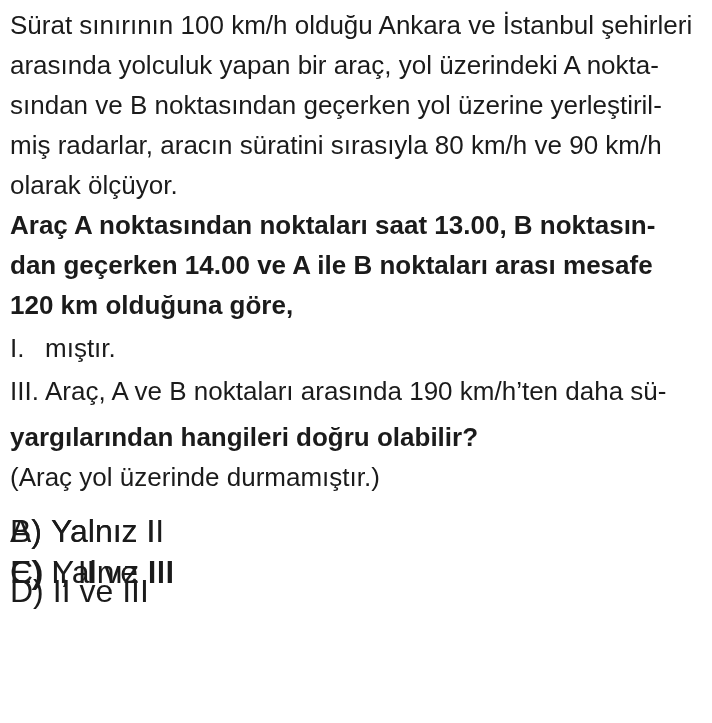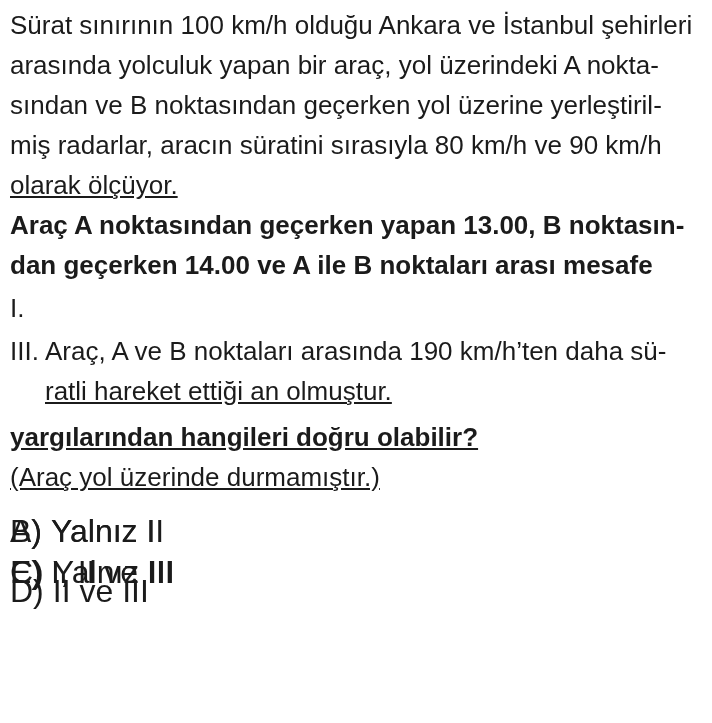--- a/index.html
+++ b/index.html
@@ -15,21 +15,21 @@
     width: 596px; height: 723px;
     padding: 5px 10px 0 10px;
   }
   .line {
     font-size: 26px;
     line-height: 40px;
     white-space: nowrap;
     text-align: justify;
     text-align-last: justify;
   }
-  .line.noj { text-align-last: left; text-decoration: underline; }
+  .line.noj { text-align-last: left; }
   .bold { font-weight: bold; }
   .stmt { display: flex; margin-top: 3px; }
   .stmt .num {
     flex: none; width: 35px;
     font-size: 26px; line-height: 40px;
   }
   .stmt .body { flex: 1; min-width: 0; }
   .prompt-block { margin-top: 6px; }
   .options {
     position: relative;
@@ -53,36 +53,37 @@
 
   <div>
     <div class="line">Sürat sınırının 100 km/h olduğu Ankara ve İstanbul şehirleri</div>
     <div class="line">arasında yolculuk yapan bir araç, yol üzerindeki A nokta-</div>
     <div class="line">sından ve B noktasından geçerken yol üzerine yerleştiril-</div>
     <div class="line">miş radarlar, aracın süratini sırasıyla 80 km/h ve 90 km/h</div>
     <div class="line noj">olarak ölçüyor.</div>
   </div>
 
   <div class="bold">
-    <div class="line">Araç A noktasından geçerken yapan 13.00, B noktasın-</div>
+    <div class="line">Araç A noktasından noktaları saat 13.00, B noktasın-</div>
     <div class="line">dan geçerken 14.00 ve A ile B noktaları arası mesafe</div>
+    <div class="line noj">120 km olduğuna göre,</div>
   </div>
 
   <div class="stmt">
     <div class="num">I.</div>
     <div class="body">
+      <div class="line noj">mıştır.</div>
     </div>
   </div>
 
 
   <div class="stmt">
     <div class="num">III.</div>
     <div class="body">
       <div class="line">Araç, A ve B noktaları arasında 190 km/h’ten daha sü-</div>
-      <div class="line noj">ratli hareket ettiği an olmuştur.</div>
     </div>
   </div>
 
   <div class="prompt-block">
     <div class="line noj bold">yargılarından hangileri doğru olabilir?</div>
   </div>
 
   <div class="line noj">(Araç yol üzerinde durmamıştır.)</div>
 
   <div class="options">

